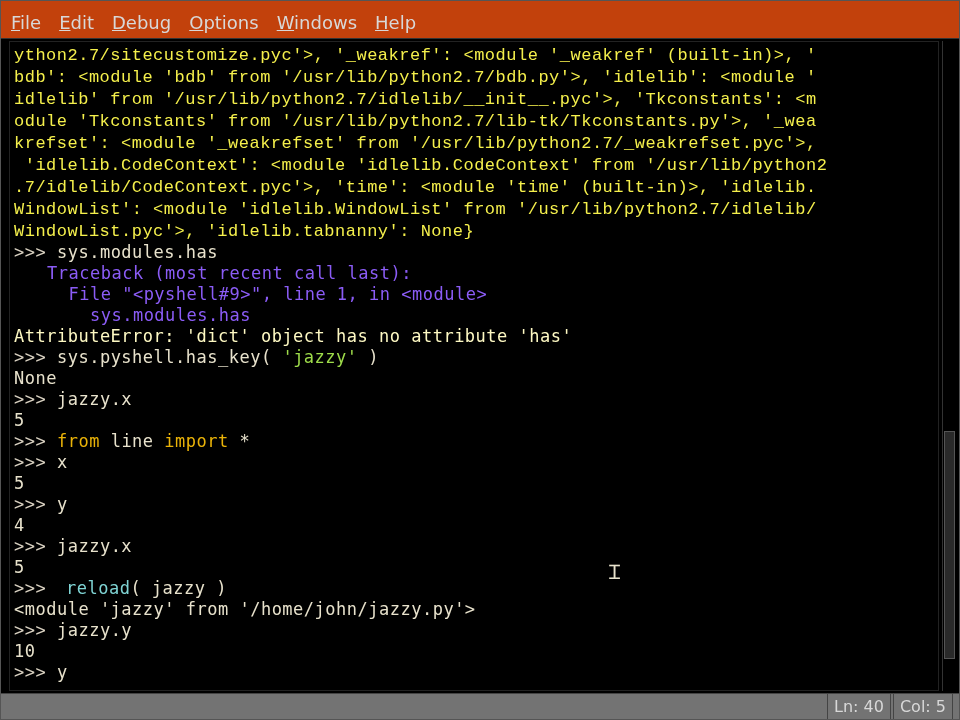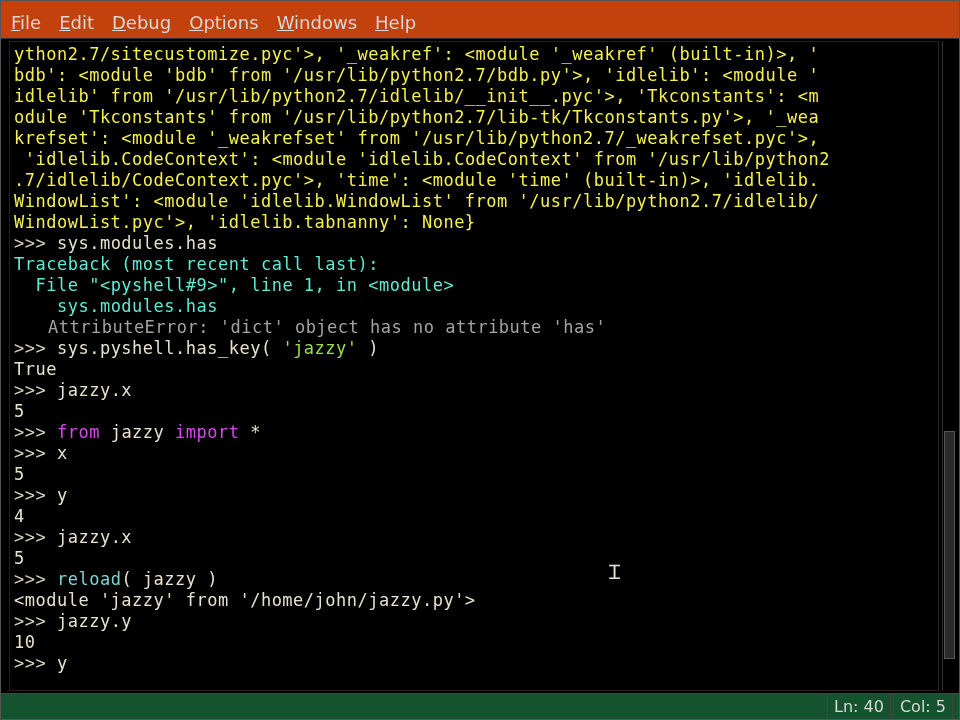--- a/index.html
+++ b/index.html
@@ -42,44 +42,44 @@
     right: 20px;
     bottom: 28px;
     overflow: hidden;
     white-space: pre-wrap;
     word-break: break-all;
     font-family: "DejaVu Sans Mono", "Liberation Mono", monospace;
     letter-spacing: 0.5px;
     border: 1px solid #222;
     padding: 2px 4px;
   }
-  .tok-yellow { color: #f5f04c; }
+  .tok-yellow { color: #f5f04c; font-family: Liberation Mono, monospace; }
   .tok-str    { color: #9edc4a; text-align: right; }
   .tok-prompt { color: #d8d0c0; }
-  .tok-bluekw { color: #d946ef; }
-  .tok-func   { color: #7fd4d4; }
-  .tok-trace  { color: #5eead4; }
-  .tok-err    { color: #a3a3a3; margin-left: 34px; }
+  .tok-bluekw { color: #eab308; }
+  .tok-func   { color: #7fd4d4; margin-left: 9px; }
+  .tok-trace  { color: #8b5cf6; margin-left: 33px; }
+  .tok-err    { color: #fef9c3; }
   .tok-plain  { color: #e8e2cc; }
   .cursor-i {
     position: absolute;
     left: 608px;
     top: 561px;
     color: #e8e2cc;
     font-family: serif;
     font-size: 20px;
     pointer-events: none;
   }
   .statusbar {
     position: absolute;
     bottom: 0;
     left: 0;
     right: 0;
     height: 26px;
-    background: #14532d;
+    background: #737373;
     border-top: 1px solid #444;
     display: flex;
     justify-content: flex-end;
     align-items: center;
     padding-right: 6px;
     font-family: "DejaVu Sans", sans-serif;
     font-size: 16px;
     color: #d8d8d8;
   }
   .statusbar .cell {
@@ -126,24 +126,24 @@
 <span class="tok-yellow"> 'idlelib.CodeContext': &lt;module 'idlelib.CodeContext' from '/usr/lib/python2</span>
 <span class="tok-yellow">.7/idlelib/CodeContext.pyc'&gt;, 'time': &lt;module 'time' (built-in)&gt;, 'idlelib.</span>
 <span class="tok-yellow">WindowList': &lt;module 'idlelib.WindowList' from '/usr/lib/python2.7/idlelib/</span>
 <span class="tok-yellow">WindowList.pyc'&gt;, 'idlelib.tabnanny': None}</span>
 <span class="tok-prompt">&gt;&gt;&gt; </span><span class="tok-plain">sys.modules.has</span>
 <span class="tok-trace">Traceback (most recent call last):</span>
 <span class="tok-trace">  File "&lt;pyshell#9&gt;", line 1, in &lt;module&gt;</span>
 <span class="tok-trace">    sys.modules.has</span>
 <span class="tok-err">AttributeError: 'dict' object has no attribute 'has'</span>
 <span class="tok-prompt">&gt;&gt;&gt; </span><span class="tok-plain">sys.pyshell.has_key( </span><span class="tok-str">'jazzy'</span><span class="tok-plain"> )</span>
-<span class="tok-plain">True</span>
+<span class="tok-plain">None</span>
 <span class="tok-prompt">&gt;&gt;&gt; </span><span class="tok-plain">jazzy.x</span>
 <span class="tok-plain">5</span>
-<span class="tok-prompt">&gt;&gt;&gt; </span><span class="tok-bluekw">from</span><span class="tok-plain"> jazzy </span><span class="tok-bluekw">import</span><span class="tok-plain"> *</span>
+<span class="tok-prompt">&gt;&gt;&gt; </span><span class="tok-bluekw">from</span><span class="tok-plain"> line </span><span class="tok-bluekw">import</span><span class="tok-plain"> *</span>
 <span class="tok-prompt">&gt;&gt;&gt; </span><span class="tok-plain">x</span>
 <span class="tok-plain">5</span>
 <span class="tok-prompt">&gt;&gt;&gt; </span><span class="tok-plain">y</span>
 <span class="tok-plain">4</span>
 <span class="tok-prompt">&gt;&gt;&gt; </span><span class="tok-plain">jazzy.x</span>
 <span class="tok-plain">5</span>
 <span class="tok-prompt">&gt;&gt;&gt; </span><span class="tok-func">reload</span><span class="tok-plain">( jazzy )</span>
 <span class="tok-plain">&lt;module 'jazzy' from '/home/john/jazzy.py'&gt;</span>
 <span class="tok-prompt">&gt;&gt;&gt; </span><span class="tok-plain">jazzy.y</span>
 <span class="tok-plain">10</span>

